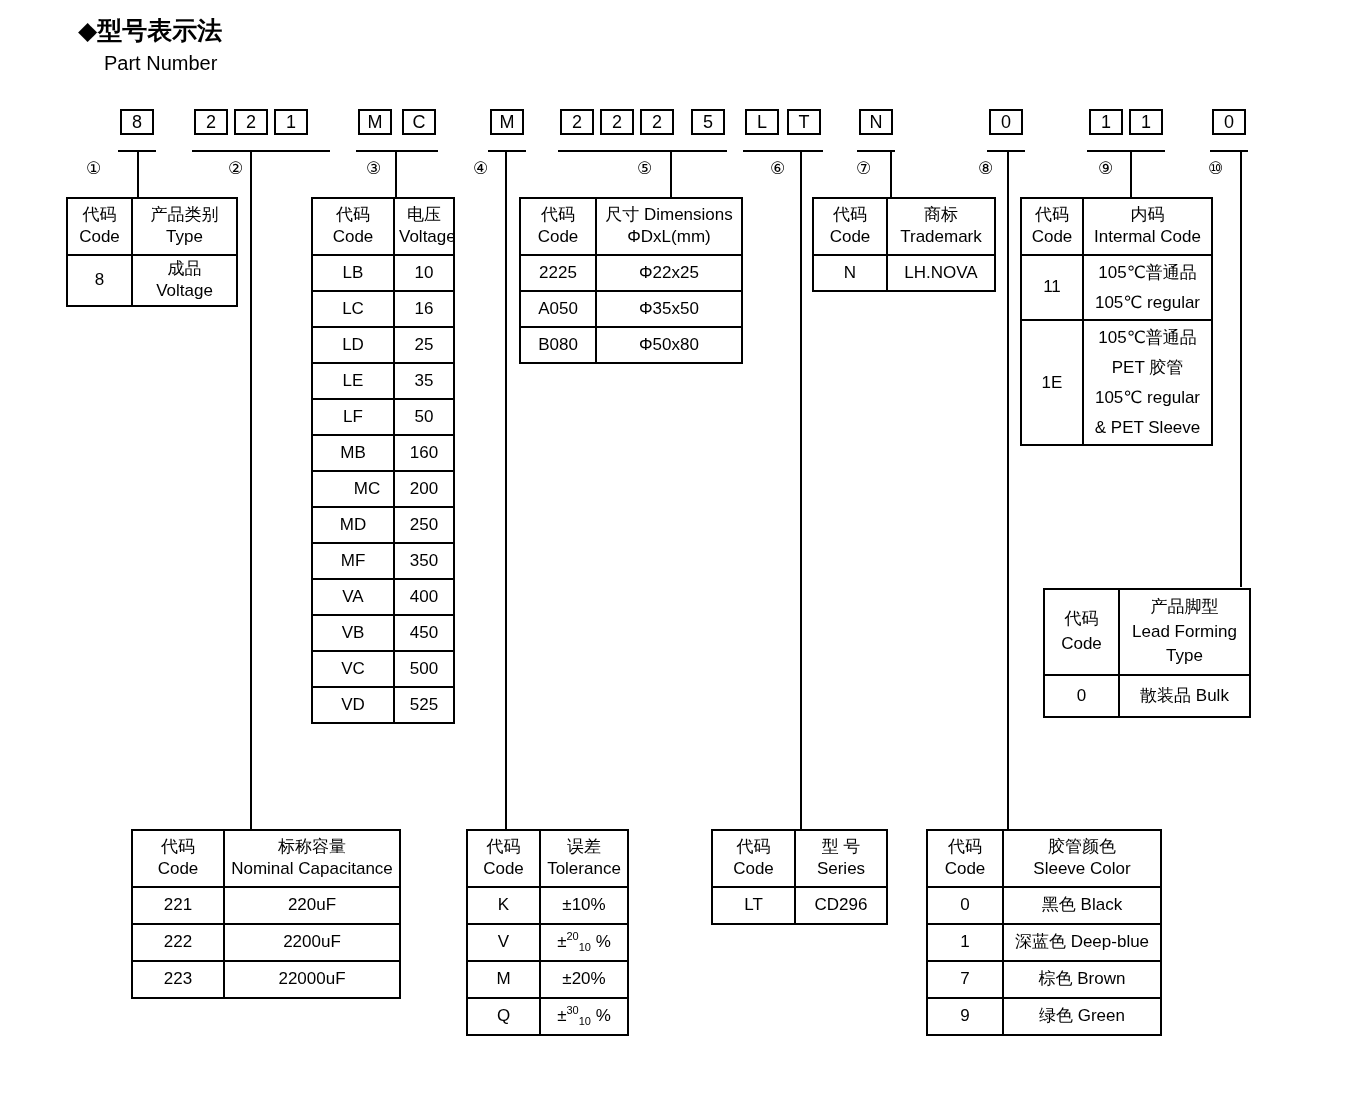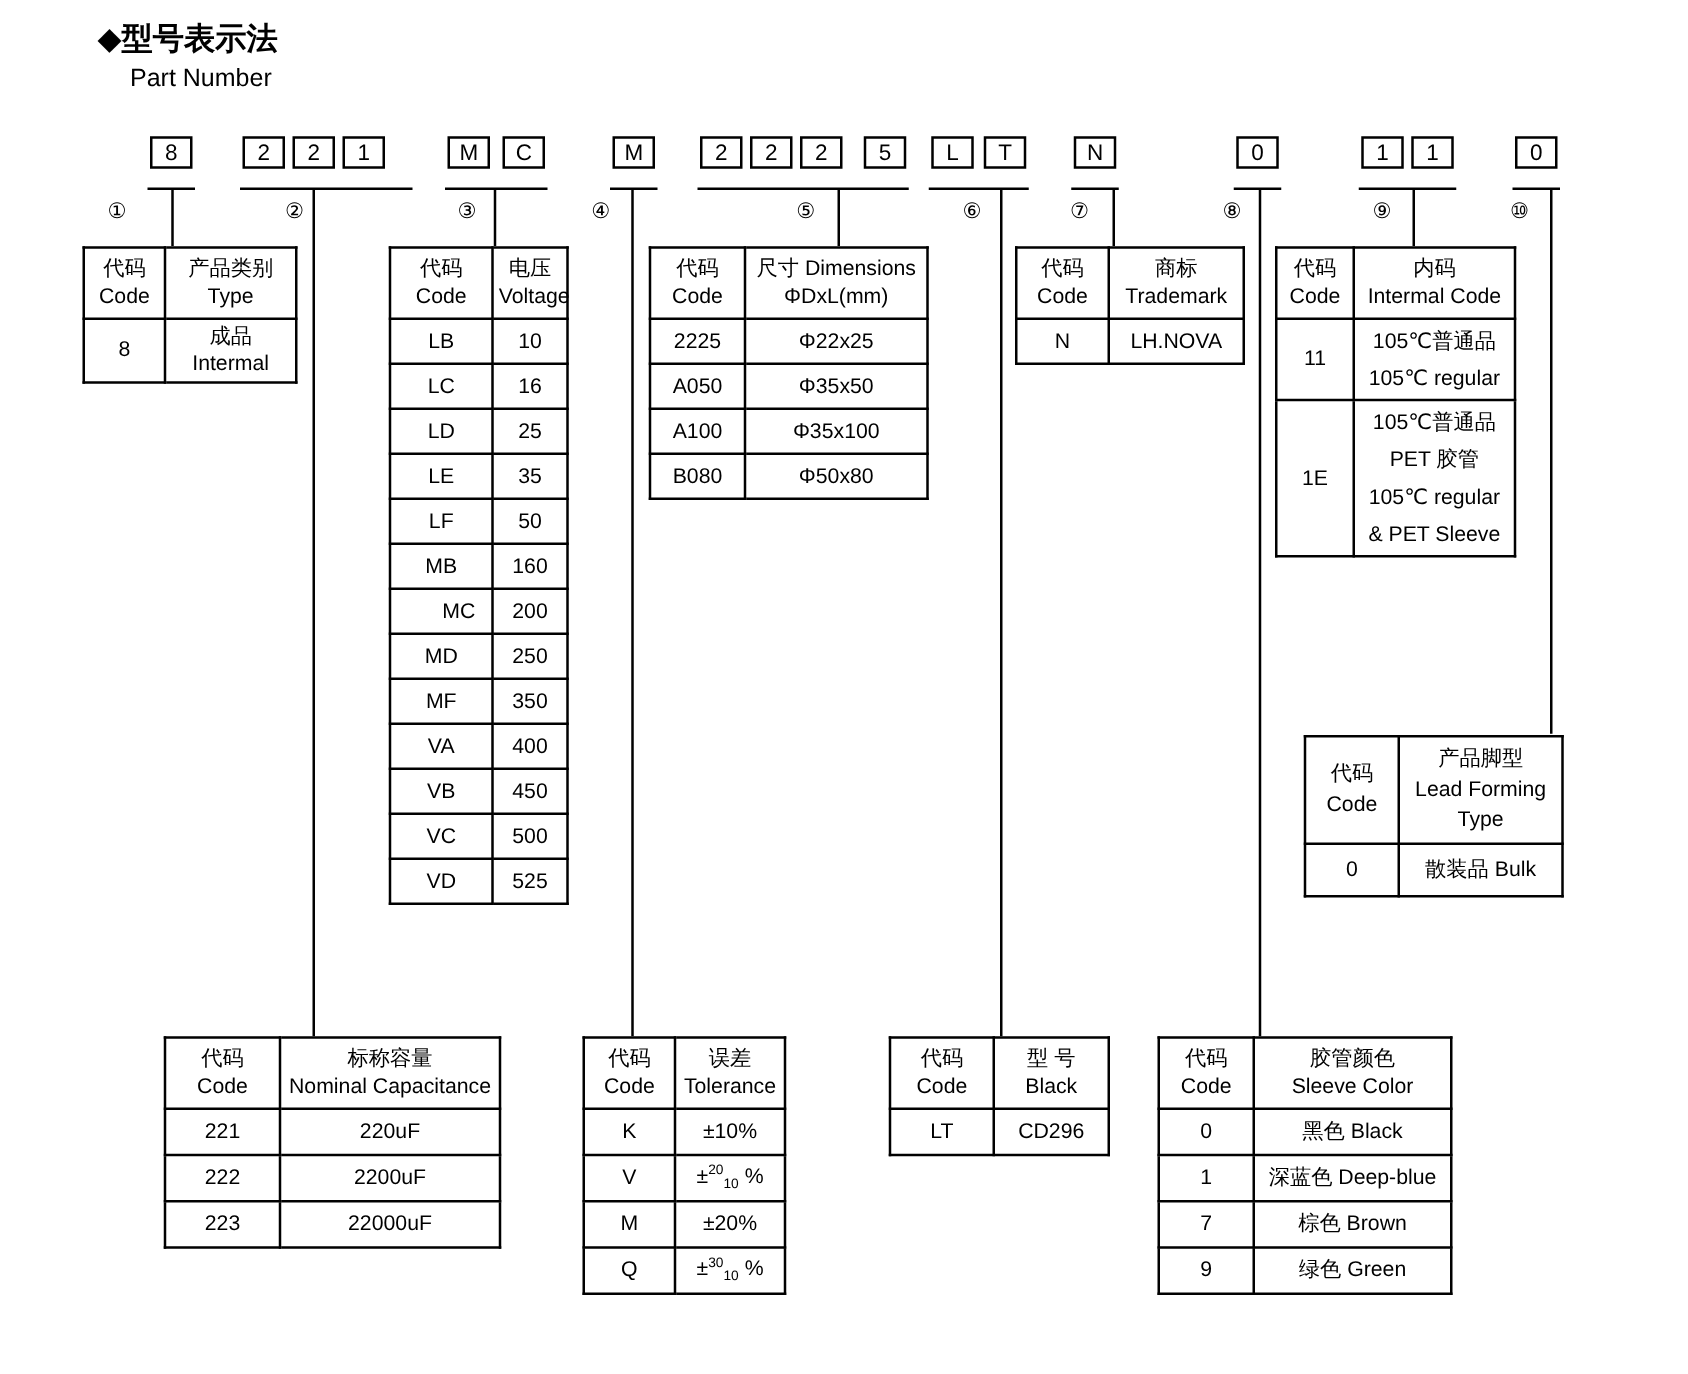--- a/index.html
+++ b/index.html
@@ -160,21 +160,21 @@
       <span class="cn">代码</span>
       <span class="en">Code</span>
     </td>
     <td class="hdr">
       <span class="cn">产品类别</span>
       <span class="en">Type</span>
     </td>
   </tr>
   <tr>
     <td style="height:30px;">8</td>
-    <td>成品 Intermal</td>
+    <td>成品 Voltage</td>
   </tr>
 </tbody>
   </table>
 
 <table class="spec abs" style="left:311px;top:197px;width:144px;">
   <tbody>
       <tr>
     <td class="hdr" style="width:72px;">
       <span class="cn">代码</span>
       <span class="en">Code</span>
@@ -251,24 +251,20 @@
       <span class="en">ΦDxL(mm)</span>
     </td>
   </tr>
   <tr>
         <td style="height:30px;">2225</td>
         <td>Φ22x25</td>
       </tr>
   <tr>
         <td style="height:30px;">A050</td>
         <td>Φ35x50</td>
-      </tr>
-  <tr>
-        <td style="height:30px;">A100</td>
-        <td>Φ35x100</td>
       </tr>
   <tr>
         <td style="height:30px;">B080</td>
         <td>Φ50x80</td>
       </tr>
 </tbody>
   </table>
 
 <table class="spec abs" style="left:812px;top:197px;width:184px;">
   <tbody>
@@ -404,21 +400,21 @@
 
 <table class="spec abs" style="left:711px;top:829px;width:177px;">
   <tbody>
       <tr>
     <td class="hdr" style="width:73px;">
       <span class="cn">代码</span>
       <span class="en">Code</span>
     </td>
     <td class="hdr">
       <span class="cn">型 号</span>
-      <span class="en">Black</span>
+      <span class="en">Series</span>
     </td>
   </tr>
   <tr>
     <td style="height:31px;">LT</td>
     <td>CD296</td>
   </tr>
 </tbody>
   </table>
 
 <table class="spec abs" style="left:926px;top:829px;width:236px;">

